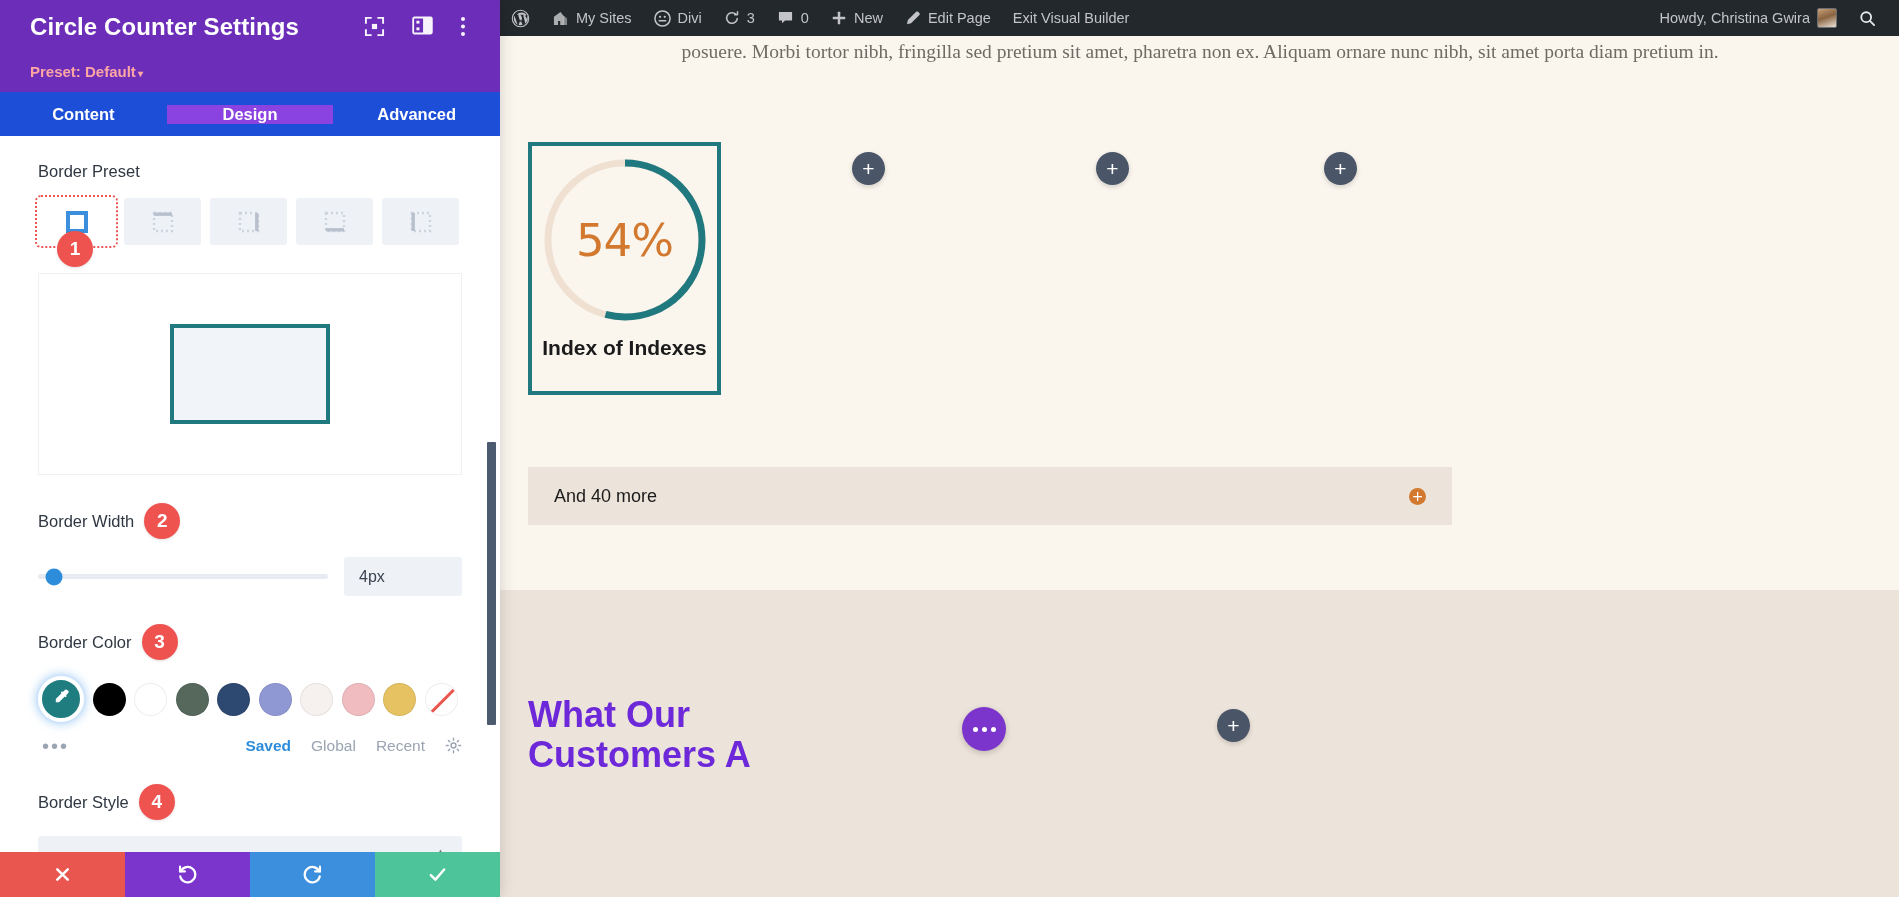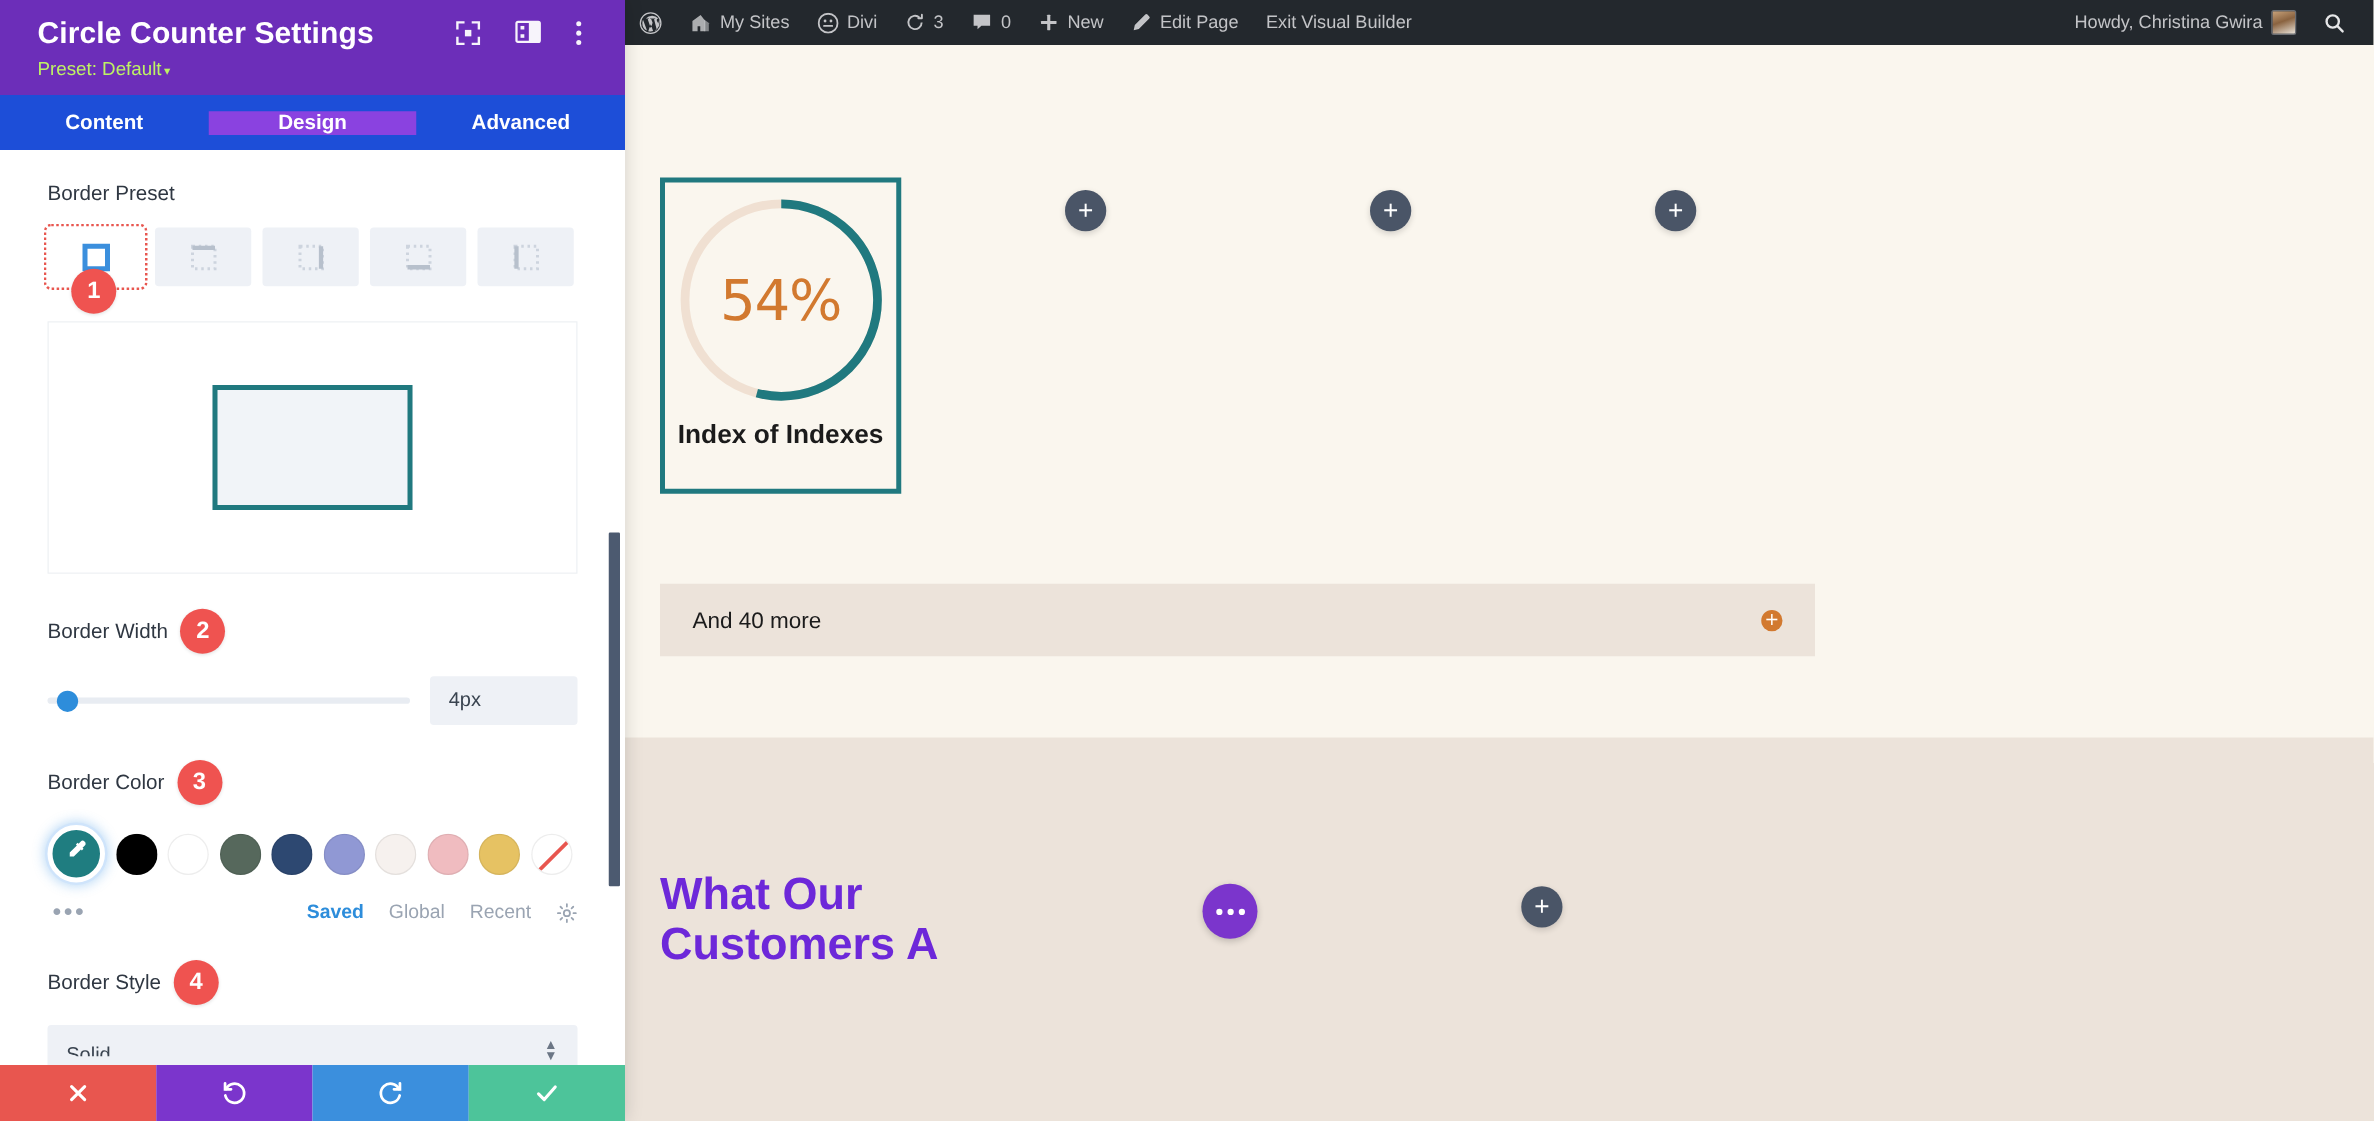--- a/index.html
+++ b/index.html
@@ -25,22 +25,22 @@
   .panel-header {
     background: #6c2eb9;
     padding: 14px 22px 12px 30px;
     position: relative;
   }
   .panel-title {
     color: #fff; font-size: 24px; font-weight: bold;
     letter-spacing: .1px; line-height: 1.1;
   }
   .panel-preset {
-    color: #bef264; font-size: 15px; font-weight: normal;
-    margin-top: 7px;
+    color: #fca5a5; font-size: 15px; font-weight: bold;
+    margin-top: 23px;
   }
   .panel-preset .caret { font-size: 10px; margin-left: 2px; }
   .header-icons {
     position: absolute; right: 18px; top: 16px;
     display: flex; align-items: center; gap: 26px;
   }
   .hicon { width: 22px; height: 22px; cursor: pointer; opacity: .95; }
   .hicon svg { display: block; }
 
   .panel-tabs {
@@ -169,21 +169,21 @@
 
   .swatch-meta {
     display: flex; align-items: center; margin-top: 14px;
     font-size: 15.5px;
   }
   .dots-more {
     color: #9aa4b2; font-size: 20px; letter-spacing: 2px;
     margin-left: 4px; cursor: pointer; line-height: 1;
   }
   .meta-right {
-    margin-left: auto; display: flex; align-items: flex-end; gap: 20px;
+    margin-left: auto; display: flex; align-items: flex-start; gap: 20px;
   }
   .meta-link { color: #9aa4b2; cursor: pointer; font-weight: normal; }
   .meta-link.active { color: #2d8ddb; font-weight: bold; }
   .gear { width: 17px; height: 17px; cursor: pointer; }
 
   
   .select-wrap { position: relative; margin-top: 16px; }
   .select-box {
     width: 100%; height: 41px;
     background: #eef1f6; border: none; border-radius: 3px;
@@ -333,20 +333,21 @@
   }
 </style>
 </head>
 <body>
 
 <div id="app">
 
   <div id="content-area">
     <div class="page-canvas">
 
+      <p class="lorem-p">posuere. Morbi tortor nibh, fringilla sed pretium sit amet, pharetra non ex. Aliquam ornare nunc nibh, sit amet porta diam pretium in.</p>
 
       <div class="cc-module">
         <div class="cc-circle">
           <svg width="172" height="172" viewBox="0 0 172 172">
             <circle cx="86" cy="86" r="77" fill="none" stroke="#f0e0d2" stroke-width="7"></circle>
             <circle cx="86" cy="86" r="77" fill="none" stroke="#20797f" stroke-width="7" stroke-dasharray="261.3 483.8" stroke-dashoffset="0" transform="rotate(-90 86 86)" stroke-linecap="butt"></circle>
           </svg>
           <div class="cc-percent">54%</div>
         </div>
         <div class="cc-title">Index of Indexes</div>

